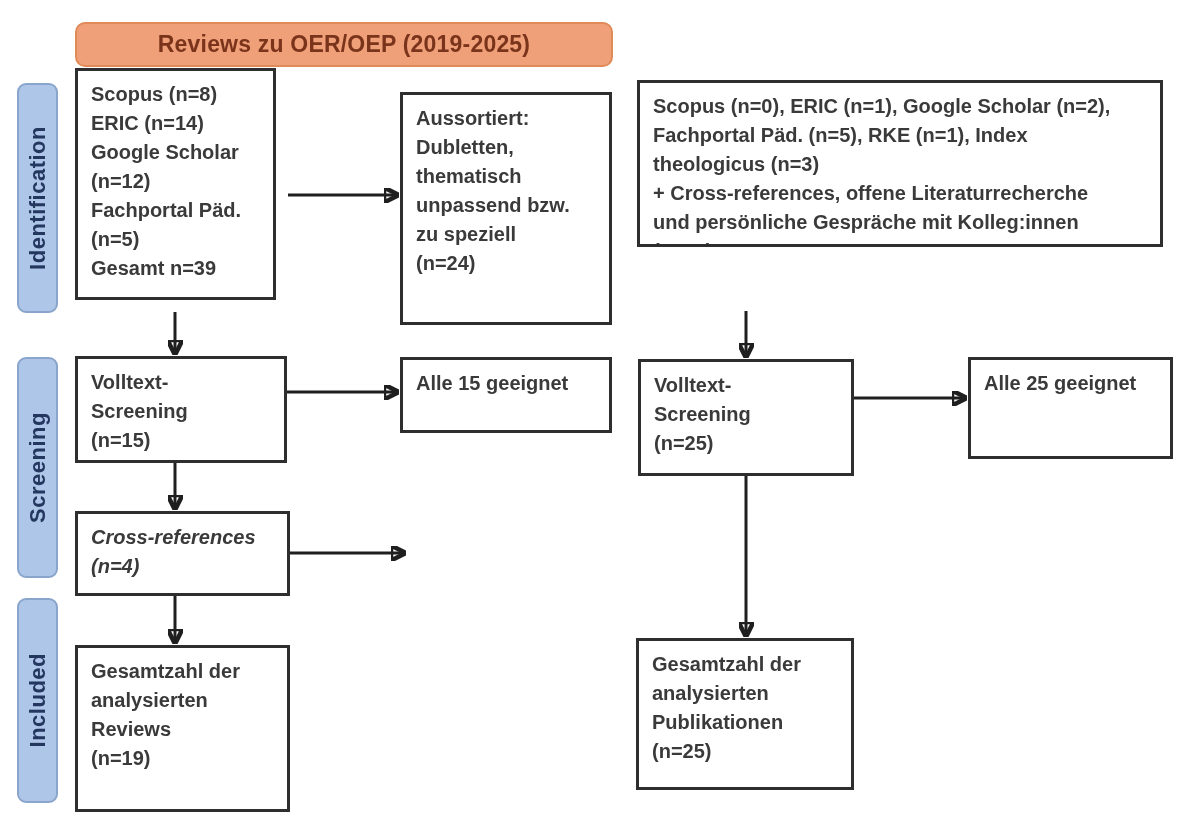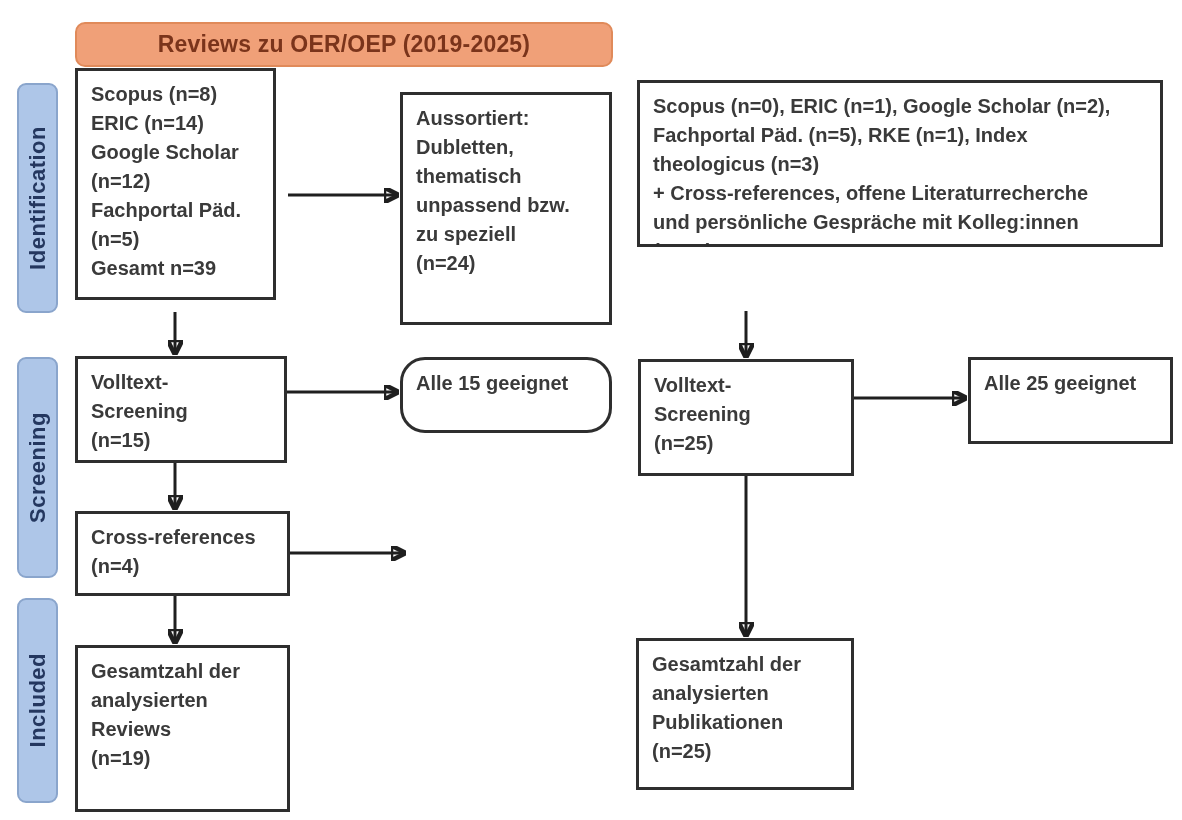--- a/index.html
+++ b/index.html
@@ -35,24 +35,24 @@
   .box{
     position:absolute;box-sizing:border-box;background:#ffffff;
     border:3px solid #2e2e2e;color:#3a3a3a;
     font-size:20px;font-weight:600;line-height:29px;
     padding:9px 10px 0 13px;white-space:pre-line;overflow:hidden;
   }
   .box-a{left:75px;top:68px;width:201px;height:232px;}
   .box-b{left:400px;top:80px;width:212px;height:233px;margin-top:12px;}
   .box-h{left:637px;top:80px;width:526px;height:167px;}
   .box-c{left:75px;top:356px;width:212px;height:107px;}
-  .box-d{left:400px;top:357px;width:212px;height:76px;border-radius:25px;}
+  .box-d{left:400px;top:357px;width:212px;height:76px;}
   .box-i{left:638px;top:359px;width:216px;height:117px;}
-  .box-j{left:968px;top:357px;width:205px;height:87px;}
-  .box-e{left:75px;top:511px;width:215px;height:85px;}
+  .box-j{left:968px;top:357px;width:205px;height:102px;}
+  .box-e{left:75px;top:511px;width:215px;height:85px;font-style:italic;}
   .box-f{left:407px;top:509px;width:205px;height:89px;}
   .box-g{left:75px;top:645px;width:215px;height:167px;}
   .box-k{left:636px;top:638px;width:218px;height:152px;}
   
   #arrows{position:absolute;left:0;top:0;width:1182px;height:820px;pointer-events:none;}
   #arrows path{stroke:#1f1f1f;stroke-width:3;fill:none;}
 </style>
 </head>
 <body>
 

